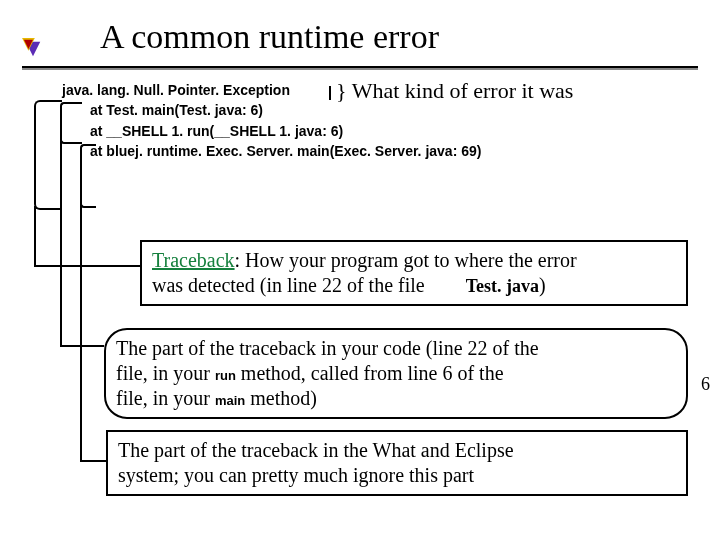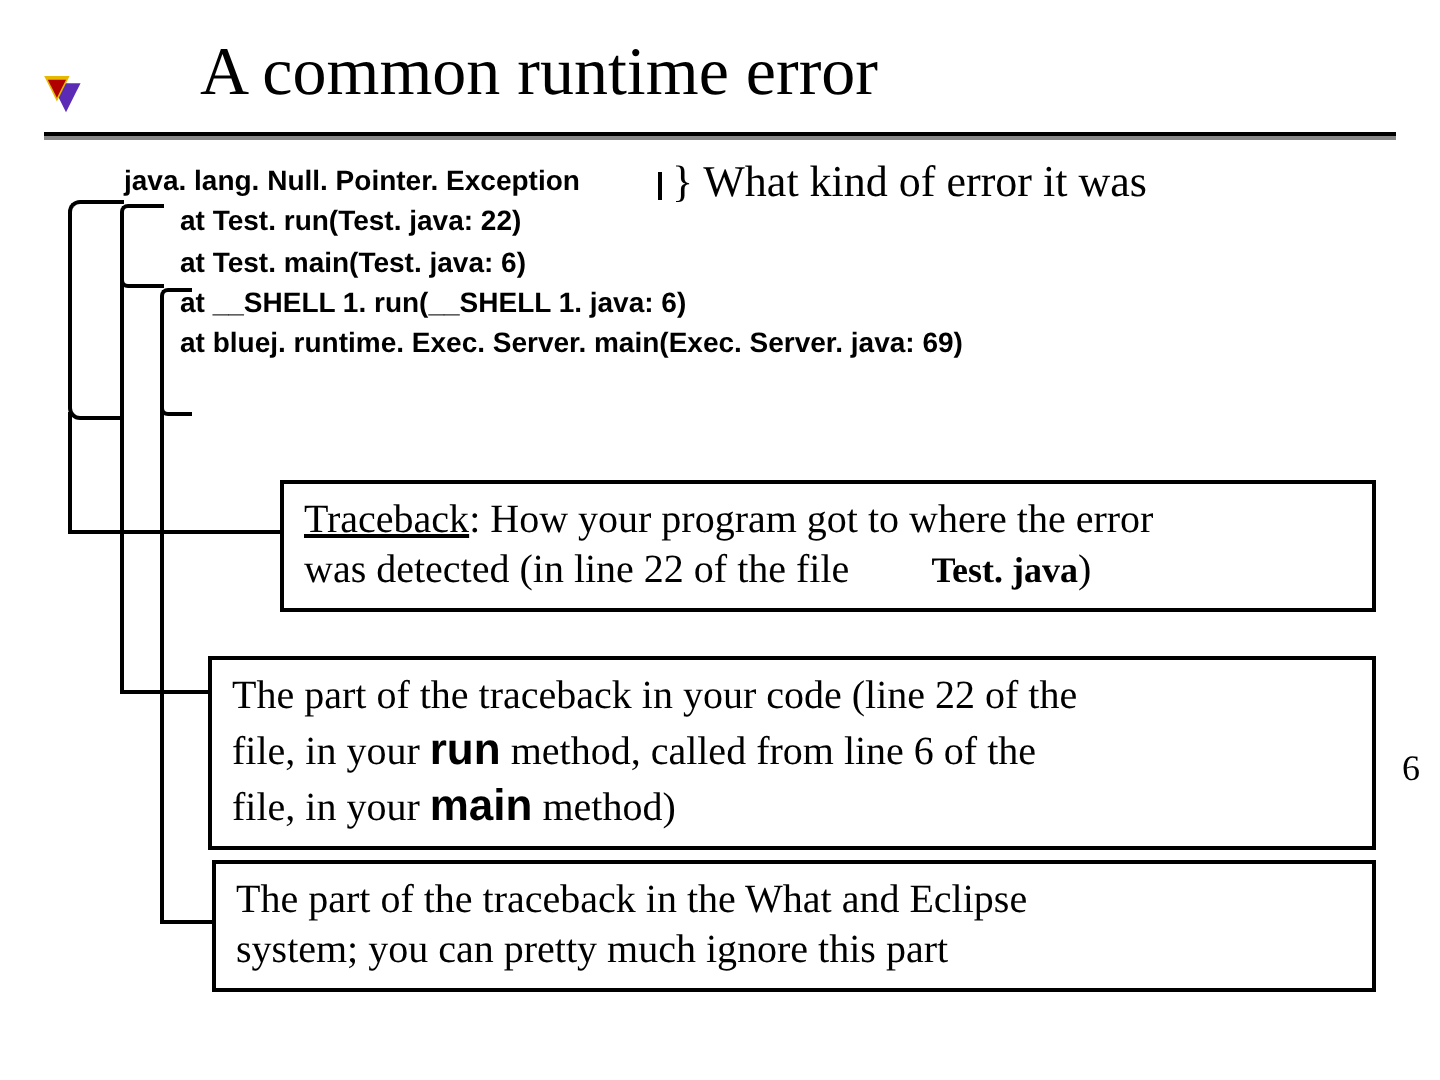--- a/index.html
+++ b/index.html
@@ -104,26 +104,26 @@
 
   .box {
     position: absolute;
     border: 2px solid #000;
     padding: 6px 10px 6px 10px;
     font-size: 20px;
     line-height: 1.25;
     background: #fff;
   }
   .box1 { left: 140px; top: 240px; width: 524px; }
-  .box2 { left: 104px; top: 328px; width: 560px; }
+  .box2 { left: 104px; top: 328px; width: 560px; border-radius: 23px; }
   .box3 { left: 106px; top: 430px; width: 558px; }
 
-  .tb-word { color: #000000; text-decoration: underline; margin-top: 16px; }
+  .tb-word { color: #15803d; text-decoration: underline; margin-top: 16px; }
   .code { font-family: Liberation Serif, serif; font-weight: bold; font-size: 18px; margin-left: 36px; }
-  .run-main { font-family: Verdana, Geneva, sans-serif; font-weight: bold; font-size: 22px; }
+  .run-main { font-family: Verdana, Geneva, sans-serif; font-weight: bold; font-size: 13px; }
 
   .pagenum {
     position: absolute;
     right: 10px;
     bottom: 6px;
     font-size: 18px;
   }
 </style>
 </head>
 <body>
@@ -134,21 +134,20 @@
     <polygon points="4,4 20,4 12,20" fill="#5B2BB5"></polygon>
     <polygon points="0,0 14,0 7,14" fill="#E6B800"></polygon>
     <polygon points="2,2 12,2 7,12" fill="#B00000"></polygon>
   </svg>
 
   <div class="title">A common runtime error</div>
   <div class="hr"></div>
 
   <div class="stack-block">
     <span class="stack-line">java. lang. Null. Pointer. Exception</span>
-    <span class="stack-line indent">at Test. run(Test. java: 22)</span>
     <span class="stack-line indent">at Test. main(Test. java: 6)</span>
     <span class="stack-line indent">at __SHELL 1. run(__SHELL 1. java: 6)</span>
     <span class="stack-line indent">at bluej. runtime. Exec. Server. main(Exec. Server. java: 69)</span>
   </div>
 
   <div class="annot-right">} What kind of error it was</div>
 
   <div class="brk brk-big"></div>
   <div class="brk-big-line"></div>
   <div class="brk-big-bottom"></div>

